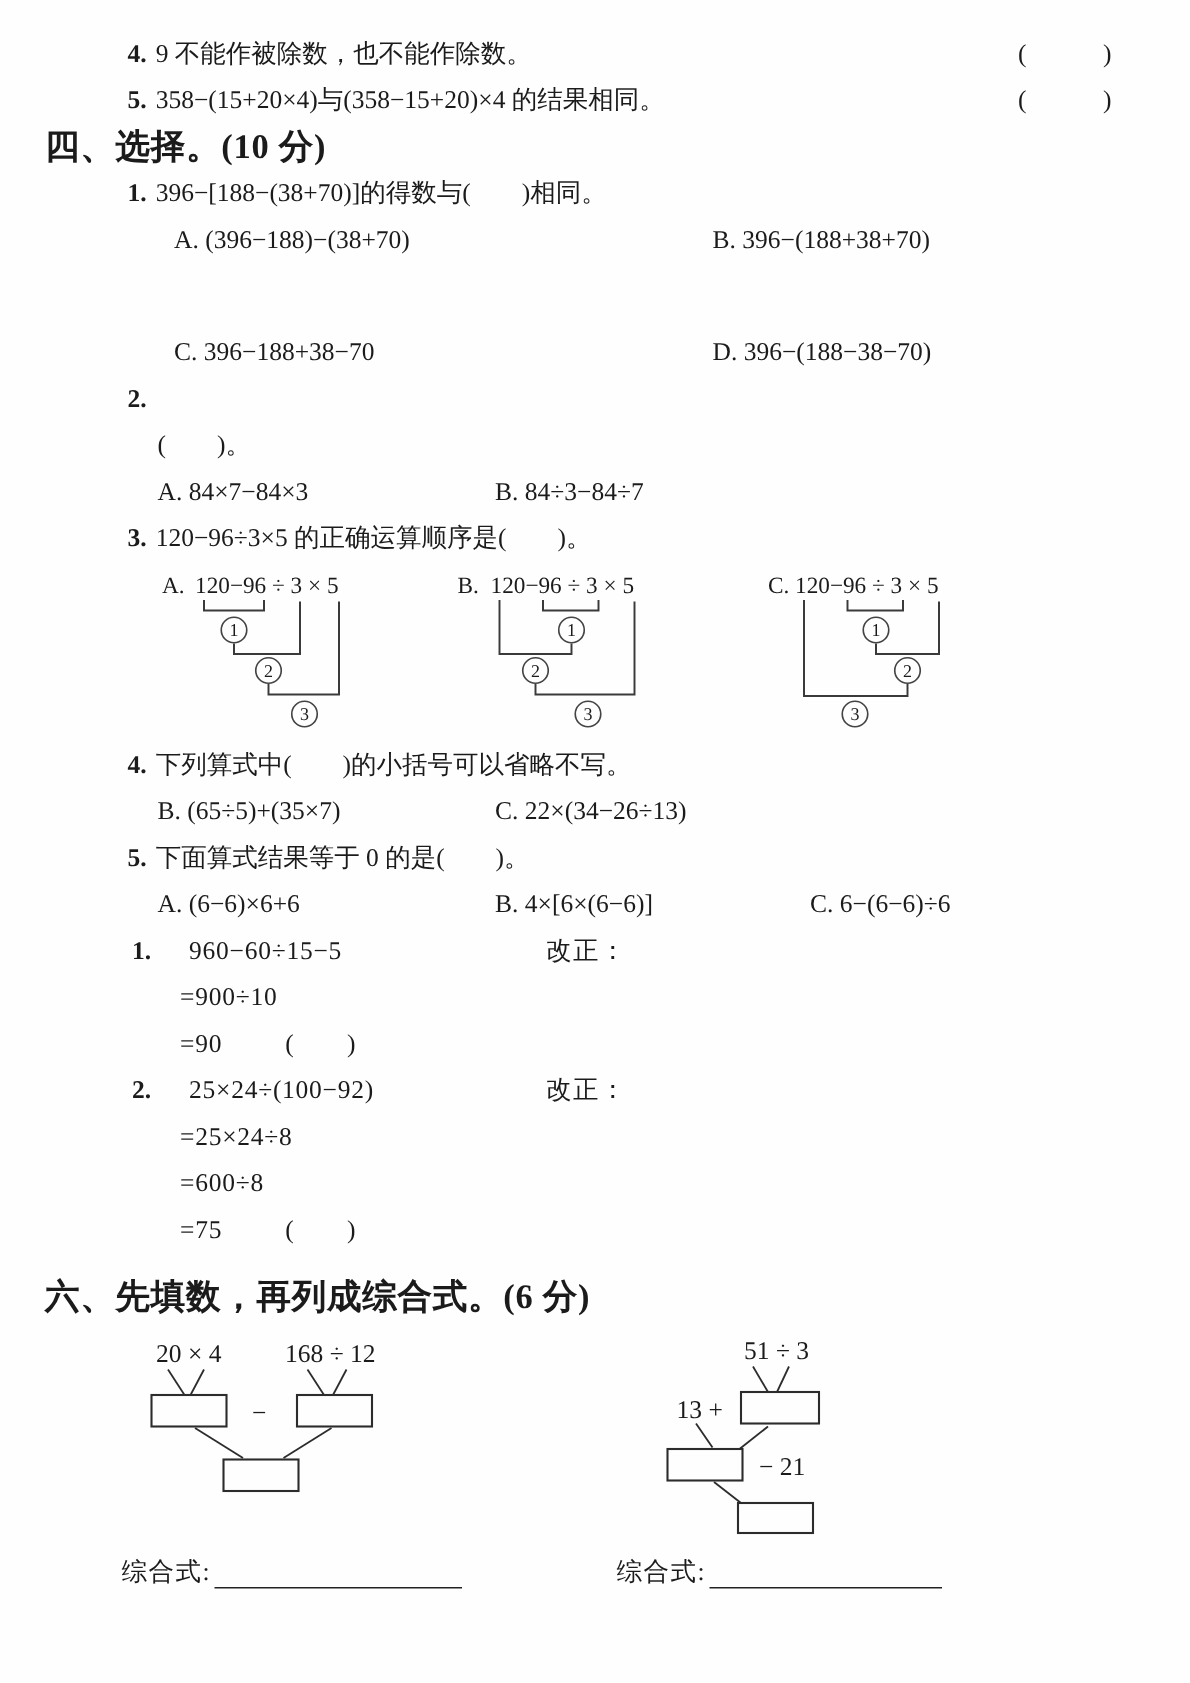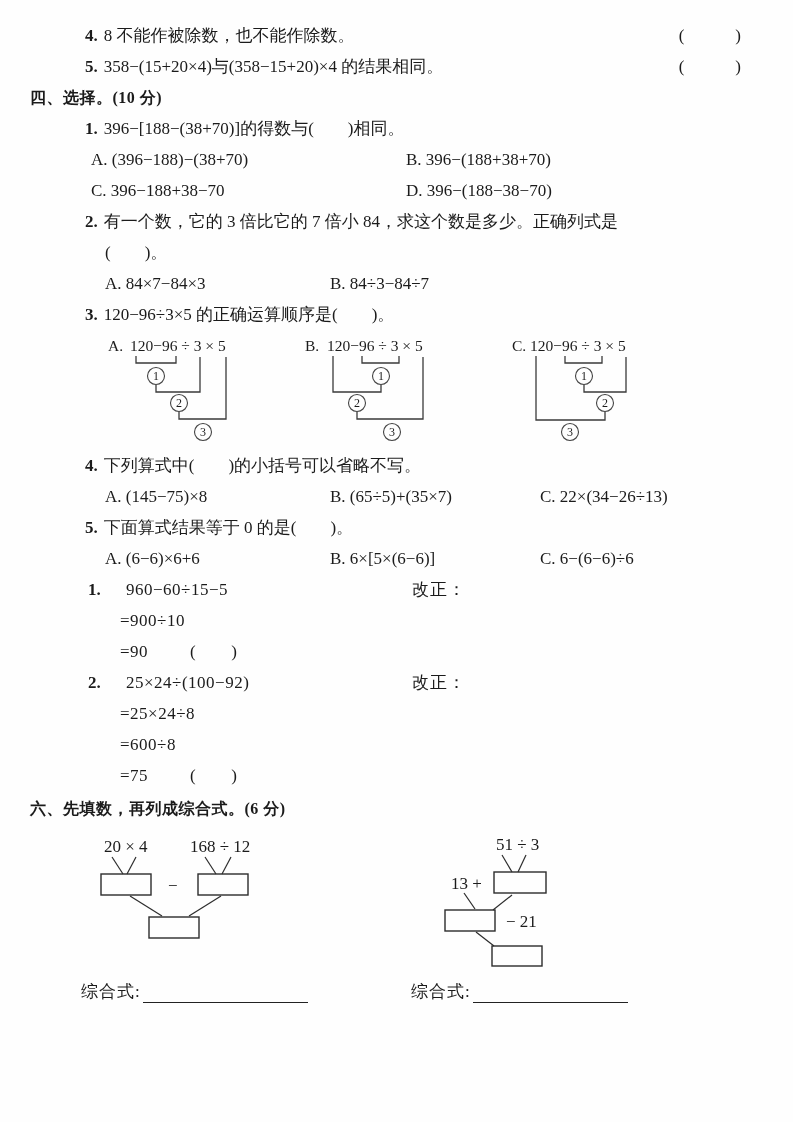--- a/index.html
+++ b/index.html
@@ -9,43 +9,43 @@
     font-size:17px;color:#1b1b1b;
   }
   .content{padding:20px 46px 0 30px;}
   .row{line-height:31px;}
   
   .jrow{display:flex;}
   .jnum{font-weight:bold;margin-left:55px;margin-right:6px;white-space:nowrap;}
   .jtext{flex:1;}
   .janswer{white-space:pre;margin-right:6px;}
   
-  .sec-header{font-weight:bold;font-size:16px;letter-spacing:.5px;}
+  .sec-header{font-weight:bold;font-size:23px;letter-spacing:.5px;}
   .sec-header .score{font-weight:bold;}
   
   .qrow{display:flex;}
   .qnum{font-weight:bold;margin-left:55px;margin-right:6px;white-space:nowrap;}
   .qtext{flex:1;}
   .cont{margin-left:75px;}
-  .opts2{margin-left:61px;display:grid;grid-template-columns:315px auto;line-height:31px;}
+  .opts2{margin-left:86px;display:grid;grid-template-columns:315px auto;line-height:31px;gap:44px;}
   .opts3{margin-left:75px;display:grid;grid-template-columns:225px 210px auto;line-height:31px;font-family:Liberation Serif, serif;}
   
   .diagram-row{display:flex;margin-left:62px;margin-top:5px;margin-bottom:3px;}
   .diagram-row svg{display:block;}
   svg text{font-family:"Liberation Serif","DejaVu Serif",serif;fill:#1b1b1b;}
   .expr-t{font-size:15.5px;}
   .lbl-t{font-size:15.5px;}
   .circ-t{font-size:12px;}
   .bk{fill:none;stroke:#3a3a3a;stroke-width:1.3;}
   .cc{fill:none;stroke:#444444;stroke-width:1.1;}
   
   .wrow{display:flex;line-height:31px;}
   .wnum{font-weight:bold;margin-left:58px;width:38px;}
   .wexpr{width:238px;letter-spacing:.5px;}
-  .wcorrect{letter-spacing:1px;margin-left:48px;}
+  .wcorrect{letter-spacing:1px;}
   .wstep{margin-left:90px;line-height:31px;letter-spacing:.5px;}
   .wanswer{white-space:pre;margin-left:42px;}
   
   .flow-row{display:flex;margin-top:8px;}
   .flow-block{display:block;}
   .flow-left{margin-left:44px;width:250px;}
   .flow-right{margin-left:72px;width:255px;}
   .flow-t{font-size:17px;}
   .flow-op{font-size:17px;}
   .fbox{fill:none;stroke:#2c2c2c;stroke-width:1.4;}
@@ -55,21 +55,21 @@
   .synth .uline{border-bottom:1.6px solid #222;width:165px;height:20px;margin-left:2px;}
 </style>
 </head>
 <body>
 
 <div class="page">
   <div class="content">
 
     <div class="row jrow">
       <span class="jnum">4.</span>
-      <span class="jtext">8 不能作被除数，也不能作除数。</span>
+      <span class="jtext">9 不能作被除数，也不能作除数。</span>
       <span class="janswer">(　　　)</span>
     </div>
     <div class="row jrow">
       <span class="jnum">5.</span>
       <span class="jtext">358−(15+20×4)与(358−15+20)×4 的结果相同。</span>
       <span class="janswer">(　　　)</span>
     </div>
 
     <div class="row sec-header">
       <span>四、选择。</span><span class="score">(10 分)</span>
@@ -81,21 +81,20 @@
     </div>
     <div class="opts2">
       <span>A. (396−188)−(38+70)</span>
       <span>B. 396−(188+38+70)</span>
       <span>C. 396−188+38−70</span>
       <span>D. 396−(188−38−70)</span>
     </div>
 
     <div class="row qrow">
       <span class="qnum">2.</span>
-      <span class="qtext">有一个数，它的 3 倍比它的 7 倍小 84，求这个数是多少。正确列式是</span>
     </div>
     <div class="row cont">(　　)。</div>
     <div class="opts3">
       <span>A. 84×7−84×3</span>
       <span>B. 84÷3−84÷7</span>
     </div>
 
     <div class="row qrow">
       <span class="qnum">3.</span>
       <span class="qtext">120−96÷3×5 的正确运算顺序是(　　)。</span>
@@ -144,32 +143,31 @@
         <circle class="cc" cx="68" cy="97" r="8.5"></circle>
         <text class="circ-t" x="68" y="101" text-anchor="middle">3</text>
       </svg>
     </div>
 
     <div class="row qrow">
       <span class="qnum">4.</span>
       <span class="qtext">下列算式中(　　)的小括号可以省略不写。</span>
     </div>
     <div class="opts3">
-      <span>A. (145−75)×8</span>
       <span>B. (65÷5)+(35×7)</span>
       <span>C. 22×(34−26÷13)</span>
     </div>
 
     <div class="row qrow">
       <span class="qnum">5.</span>
       <span class="qtext">下面算式结果等于 0 的是(　　)。</span>
     </div>
     <div class="opts3">
       <span>A. (6−6)×6+6</span>
-      <span>B. 6×[5×(6−6)]</span>
+      <span>B. 4×[6×(6−6)]</span>
       <span>C. 6−(6−6)÷6</span>
     </div>
 
 
     <div class="wrow">
       <span class="wnum">1.</span>
       <span class="wexpr">960−60÷15−5</span>
       <span class="wcorrect">改正：</span>
     </div>
     <div class="wstep">=900÷10</div>
@@ -181,21 +179,21 @@
       <span class="wnum">2.</span>
       <span class="wexpr">25×24÷(100−92)</span>
       <span class="wcorrect">改正：</span>
     </div>
     <div class="wstep">=25×24÷8</div>
     <div class="wstep">=600÷8</div>
     <div class="wstep">
       <span>=75</span><span class="wanswer">(　　)</span>
     </div>
 
-    <div class="row sec-header" style="margin-top:2px;">
+    <div class="row sec-header" style="margin-top:14px;">
       <span>六、先填数，再列成综合式。</span><span class="score">(6 分)</span>
     </div>
 
     <div class="flow-row">
 
       <div class="flow-block flow-left">
         <svg width="250" height="130" viewBox="0 0 250 130">
           <text class="flow-t" x="30" y="20">20 × 4</text>
           <text class="flow-t" x="116" y="20">168 ÷ 12</text>
           <line class="fline" x1="38" y1="25" x2="49" y2="42"></line>

